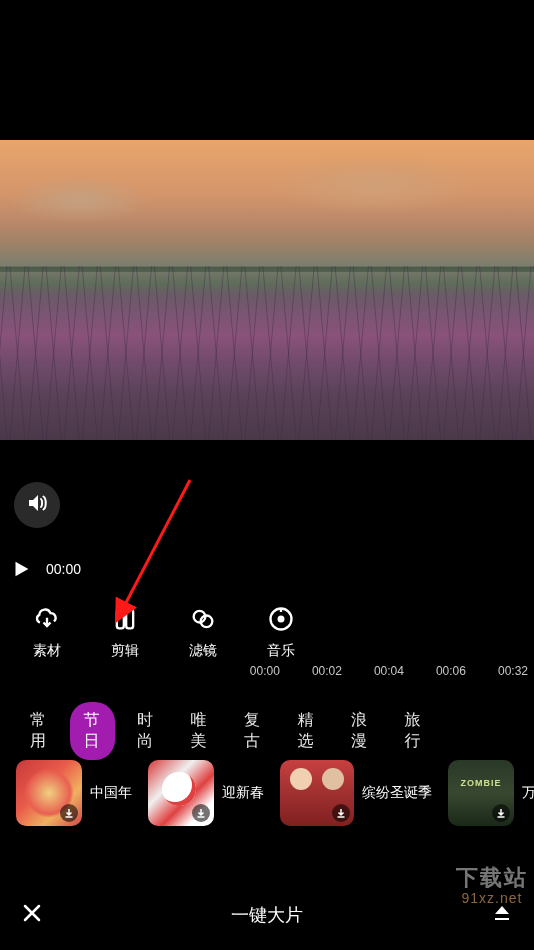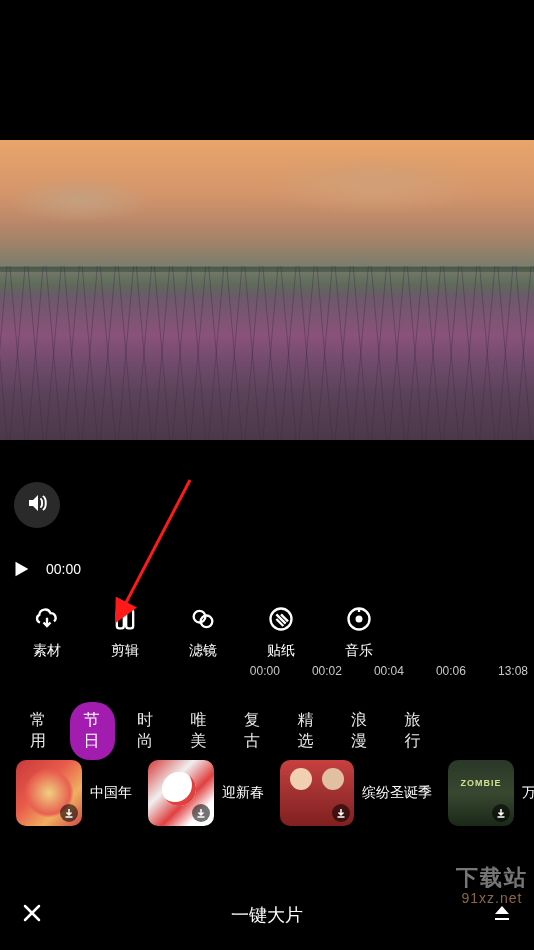--- a/index.html
+++ b/index.html
@@ -241,43 +241,34 @@
         <circle cx="9" cy="10" r="5"></circle>
           <circle cx="15" cy="14" r="5"></circle>
       </svg>
     </span>
     <span class="tool-label">滤镜</span>
   </div>
   <div class="tool">
     <span class="tool-icon">
       <svg width="28" height="28" viewBox="0 0 24 24" fill="none" stroke="#fff" stroke-width="2">
         <circle cx="12" cy="12" r="9"></circle>
-        <path d="M8 8l8 8M8 12l6 6M12 8l6 6"></path>
-      </svg>
-    </span>
-    <span class="tool-label">贴纸</span>
-  </div>
-  <div class="tool">
-    <span class="tool-icon">
-      <svg width="28" height="28" viewBox="0 0 24 24" fill="none" stroke="#fff" stroke-width="2">
-        <circle cx="12" cy="12" r="9"></circle>
         <circle cx="12" cy="12" r="2" fill="#fff"></circle>
         <path d="M12 3v3"></path>
       </svg>
     </span>
     <span class="tool-label">音乐</span>
   </div>
 </div>
 
 <div class="timeline">
   <span>00:00</span>
   <span>00:02</span>
   <span>00:04</span>
   <span>00:06</span>
-  <span>13:08</span>
+  <span>00:32</span>
 </div>
 
 <div class="tabs">
   <span class="tab">常用</span>
   <span class="tab active">节日</span>
   <span class="tab">时尚</span>
   <span class="tab">唯美</span>
   <span class="tab">复古</span>
   <span class="tab">精选</span>
   <span class="tab">浪漫</span>

